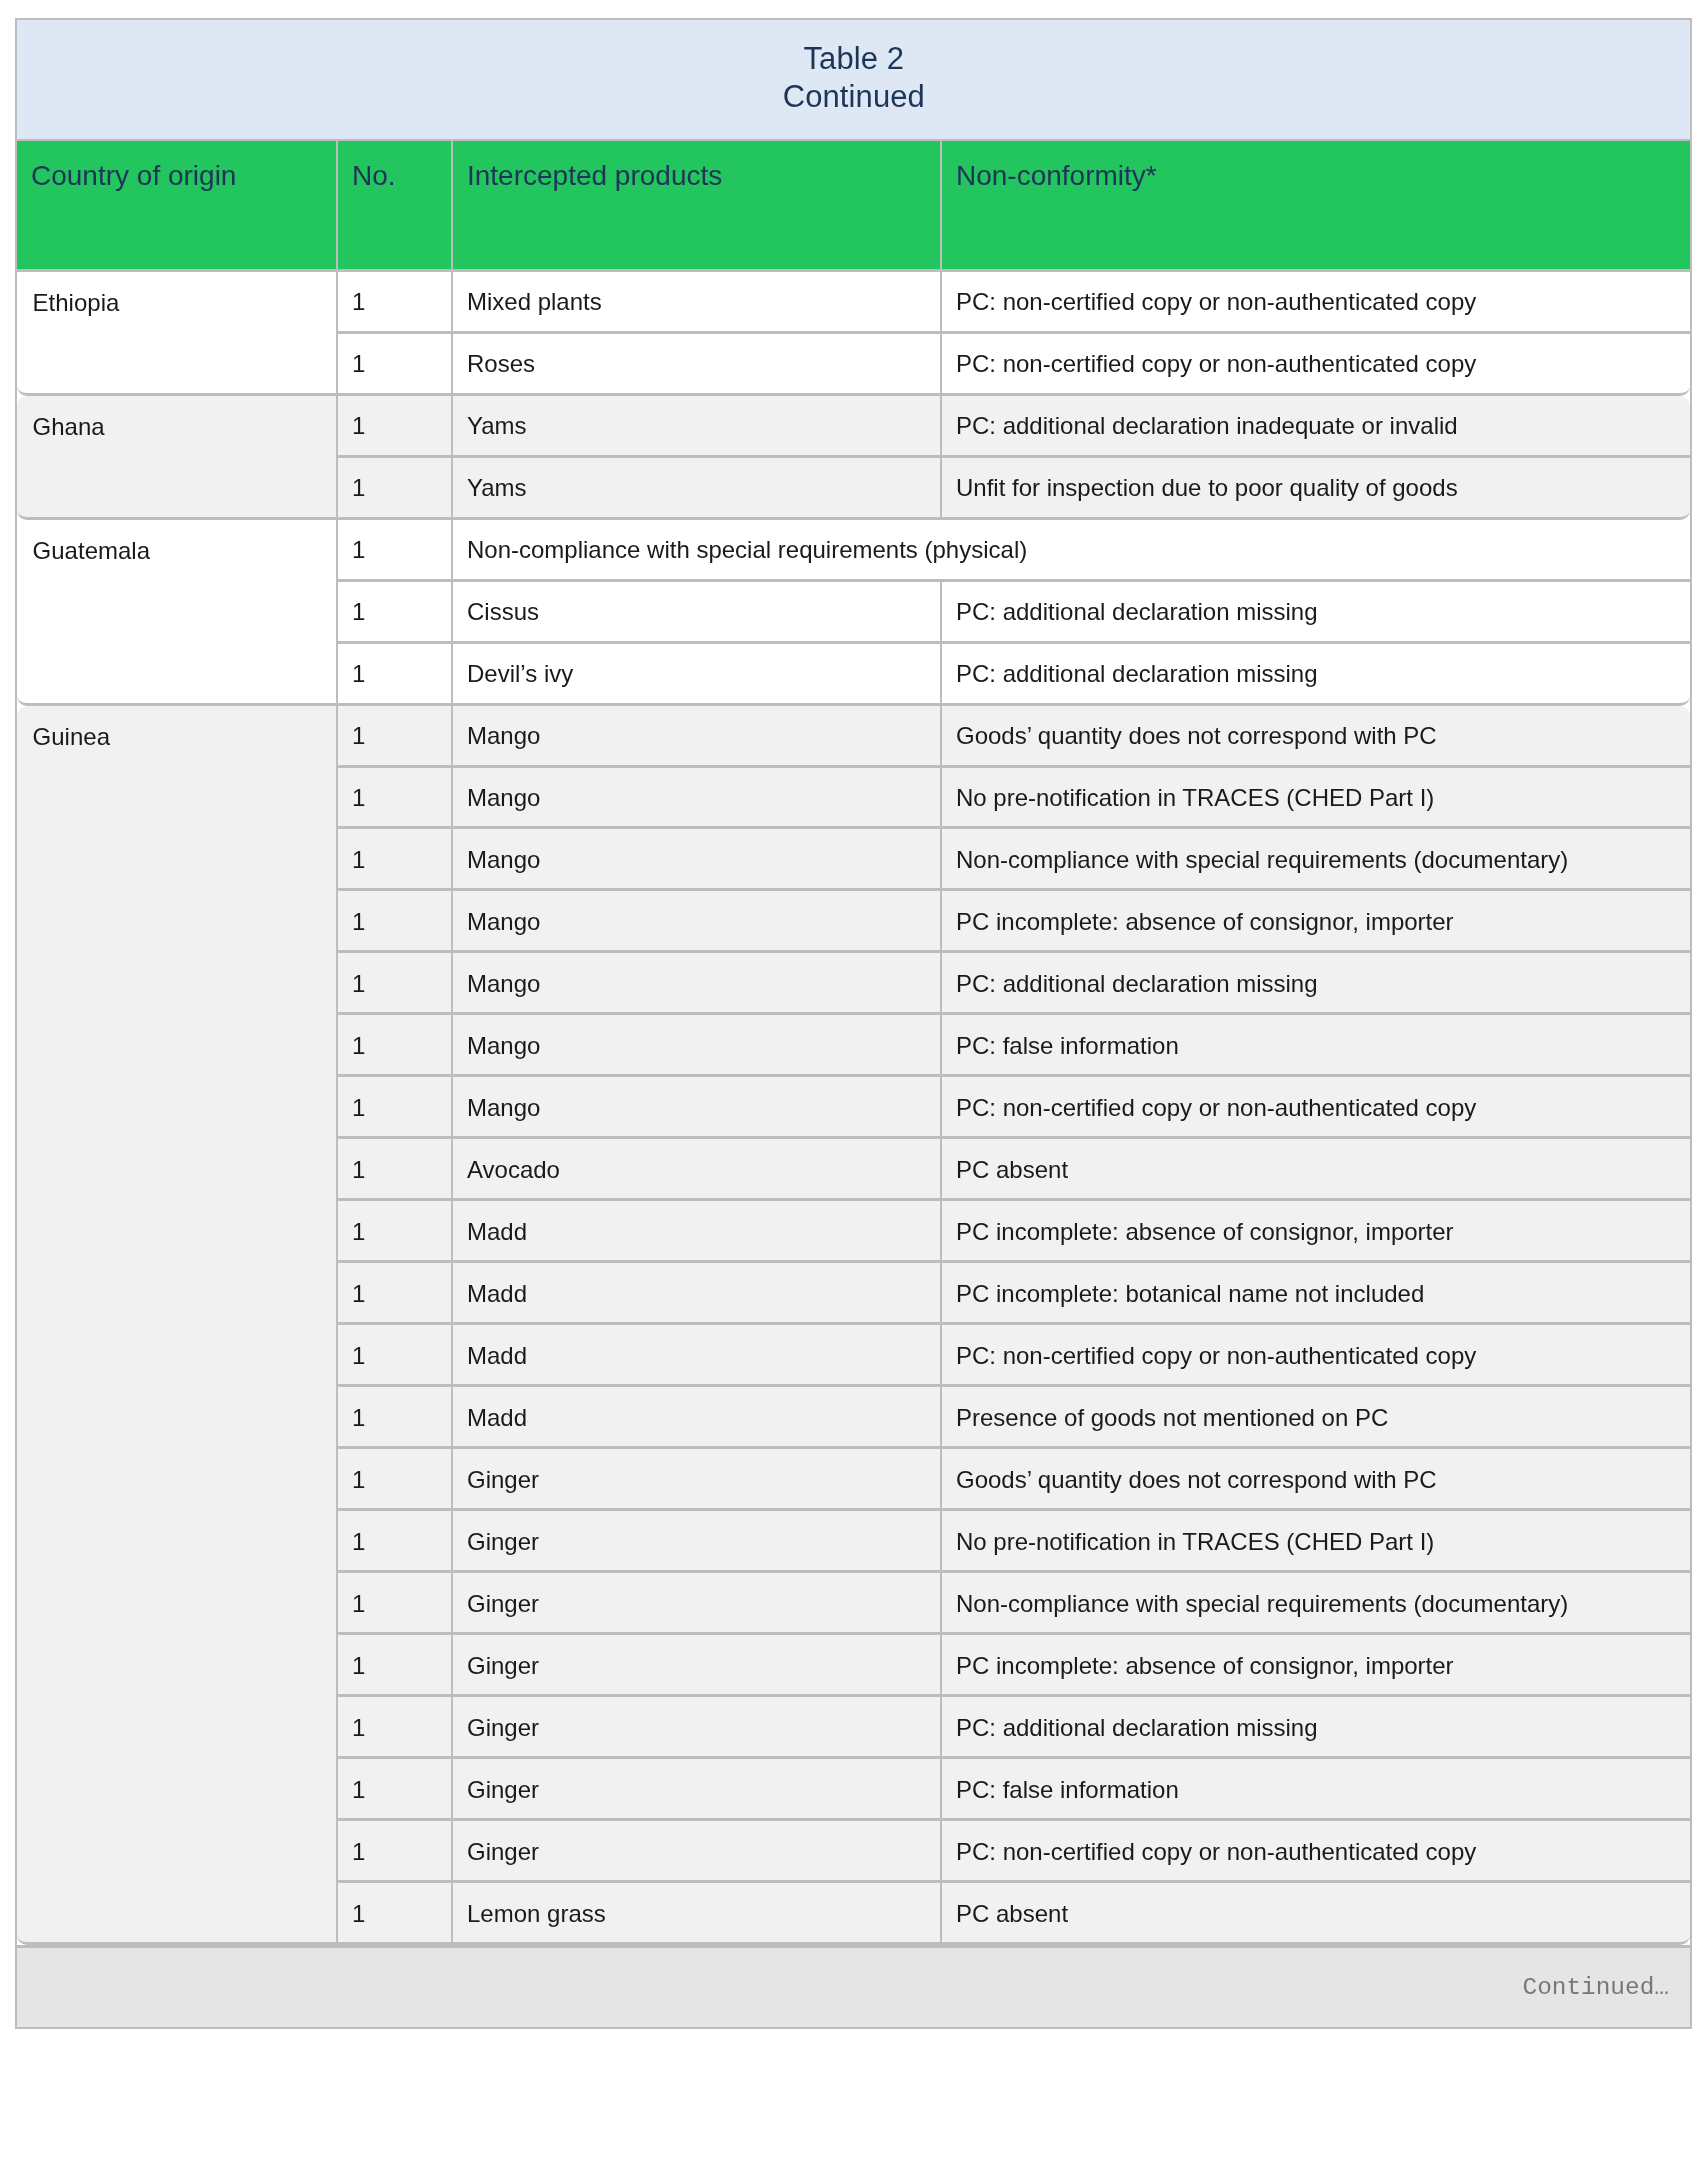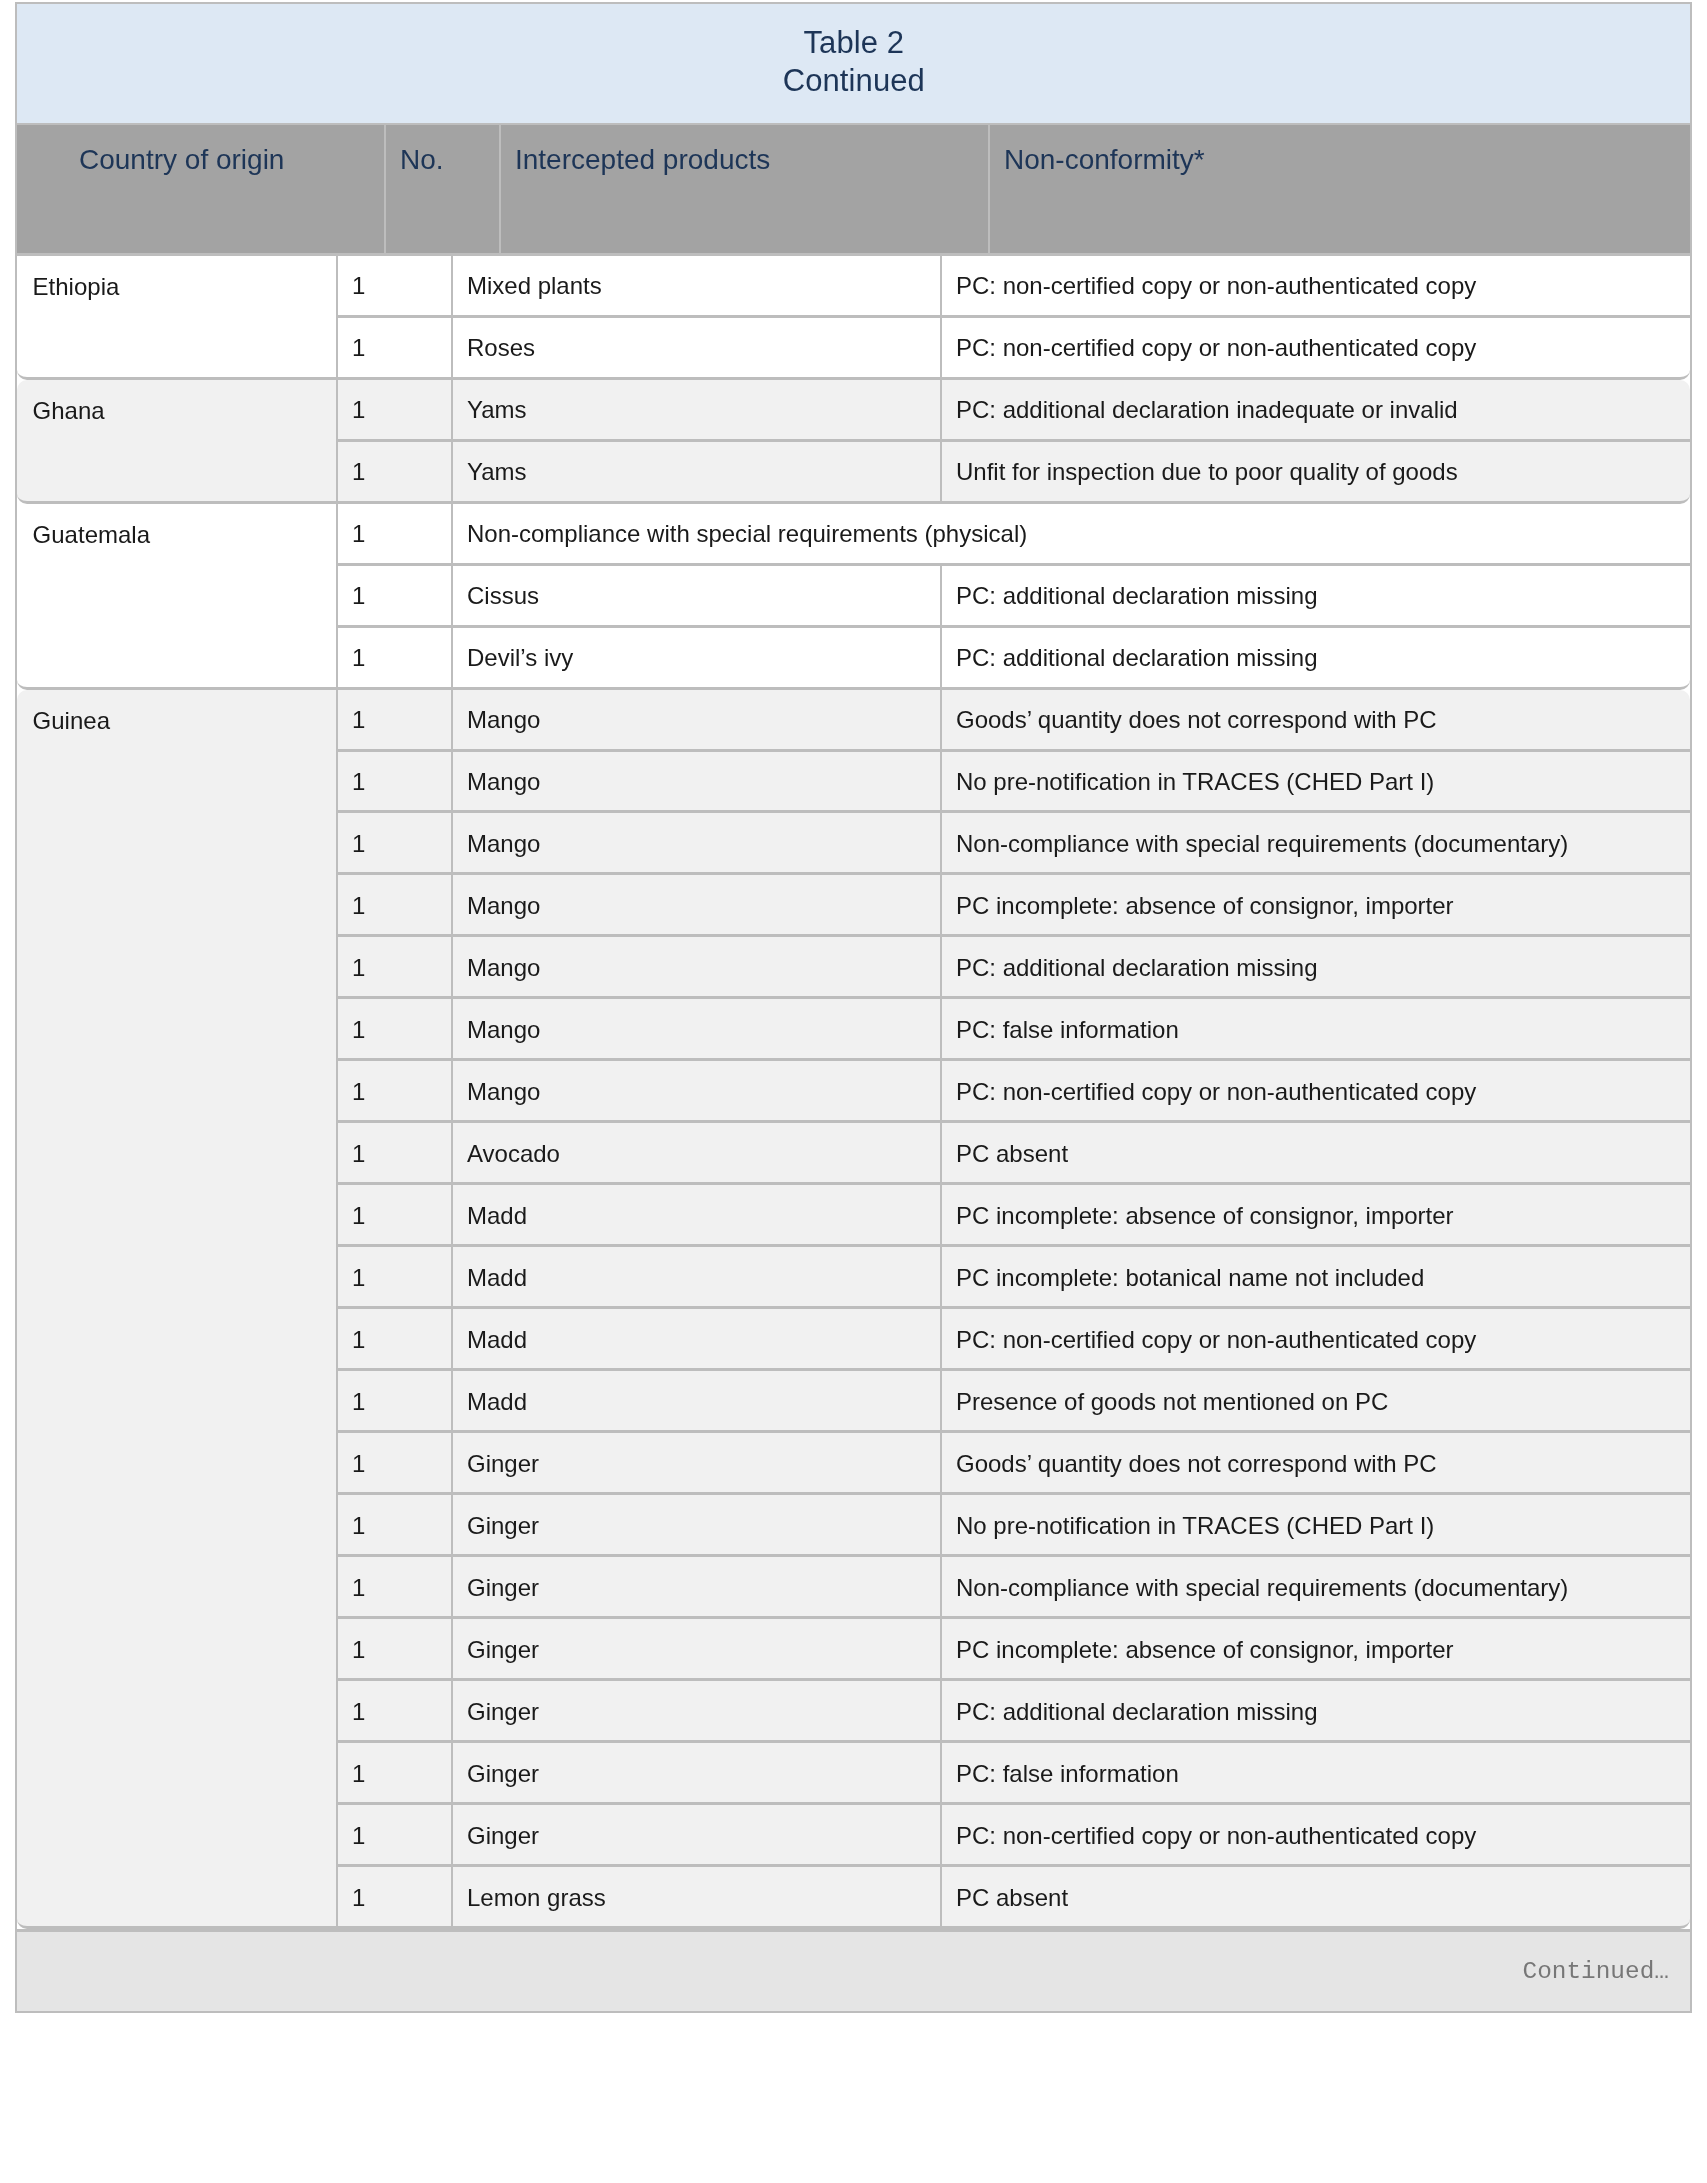--- a/index.html
+++ b/index.html
@@ -11,21 +11,21 @@
   }
   body {
     width: 1708px;
     height: 2183px;
     overflow: hidden;
   }
 
   .table-wrap {
     position: absolute;
     left: 15.3px;
-    top: 2px;
+    top: 18px;
     width: 1677px;
     border: 2.3px solid #bdbdbd;
     background: #ffffff;
   }
 
   
   .title-block {
     background: #dde8f4;
     text-align: center;
     color: #1d3557;
@@ -35,24 +35,23 @@
   .title-line {
     font-size: 31px;
     line-height: 1.22;
     color: #1d3557;
     letter-spacing: 0.1px;
   }
 
   
   .hdr-row {
     display: flex;
-    background: #a3a3a3;
+    background: #22c55e;
     border-bottom: 3.1px solid #bdbdbd;
     min-height: 131px;
-    padding-left: 48px;
   }
   .hdr-cell {
     color: #1d3557;
     font-size: 28px;
     line-height: 1.28;
     padding: 17px 12.2px 0 13.7px;
     border-right: 2.3px solid #bdbdbd;
   }
   .hdr-cell:last-child { border-right: none; }
 

